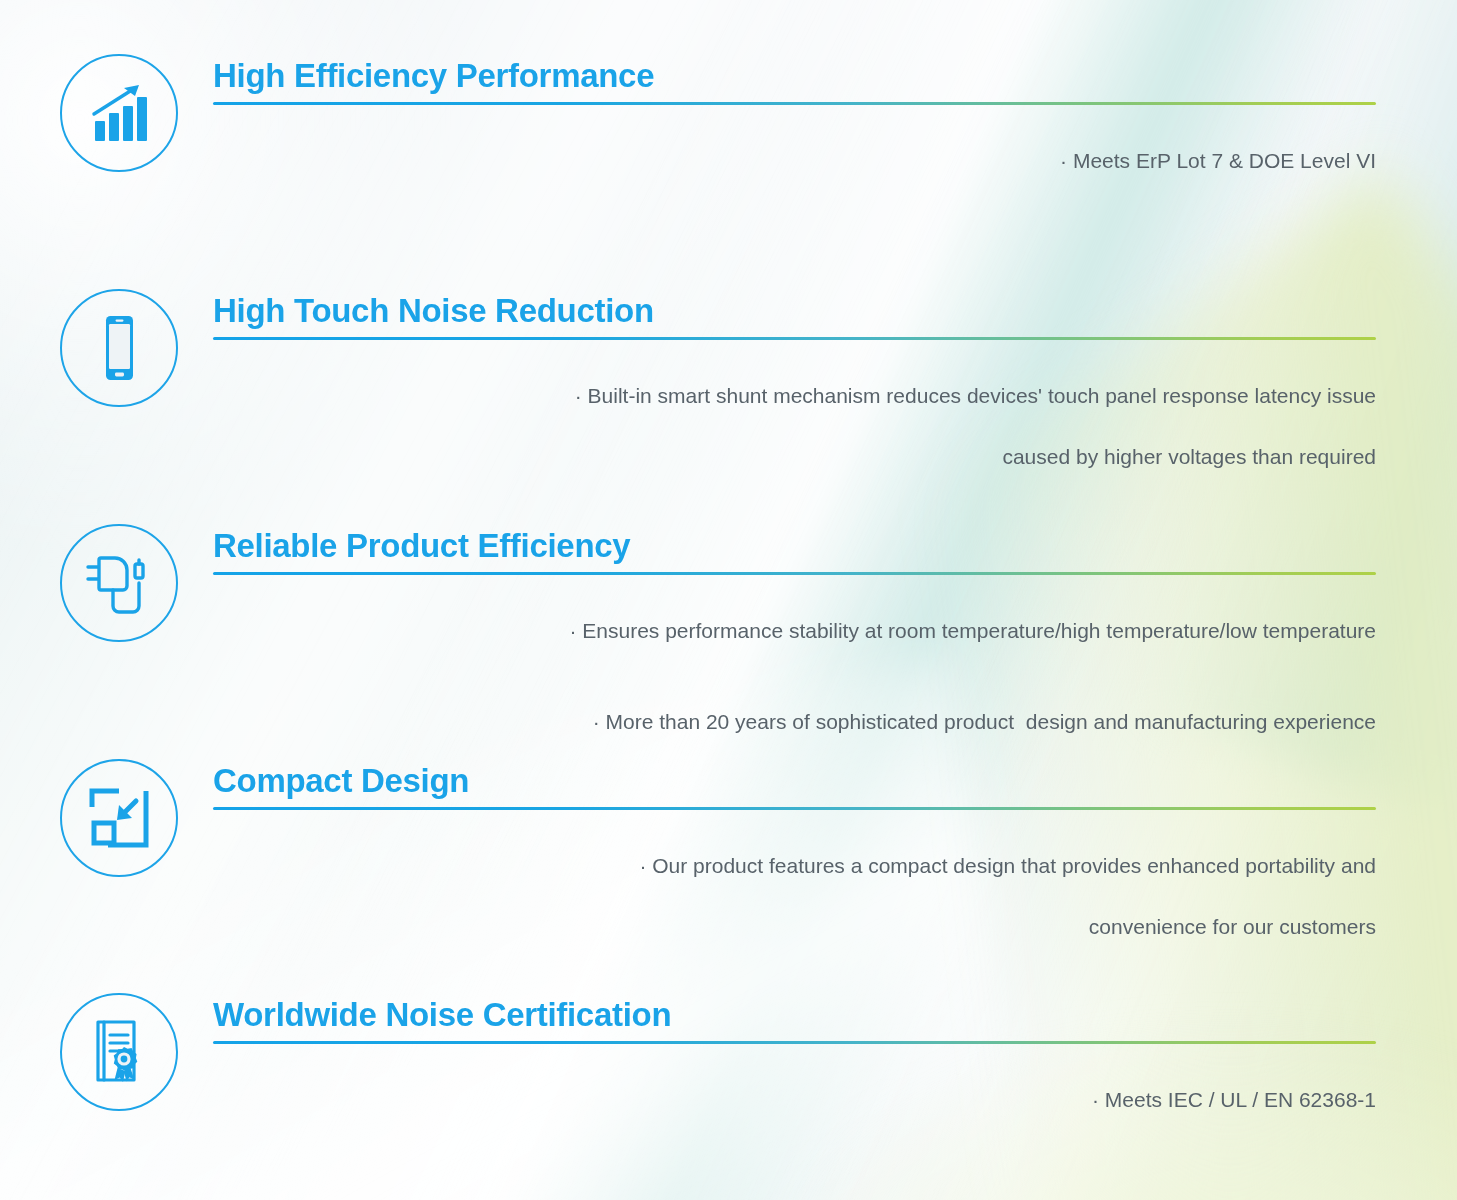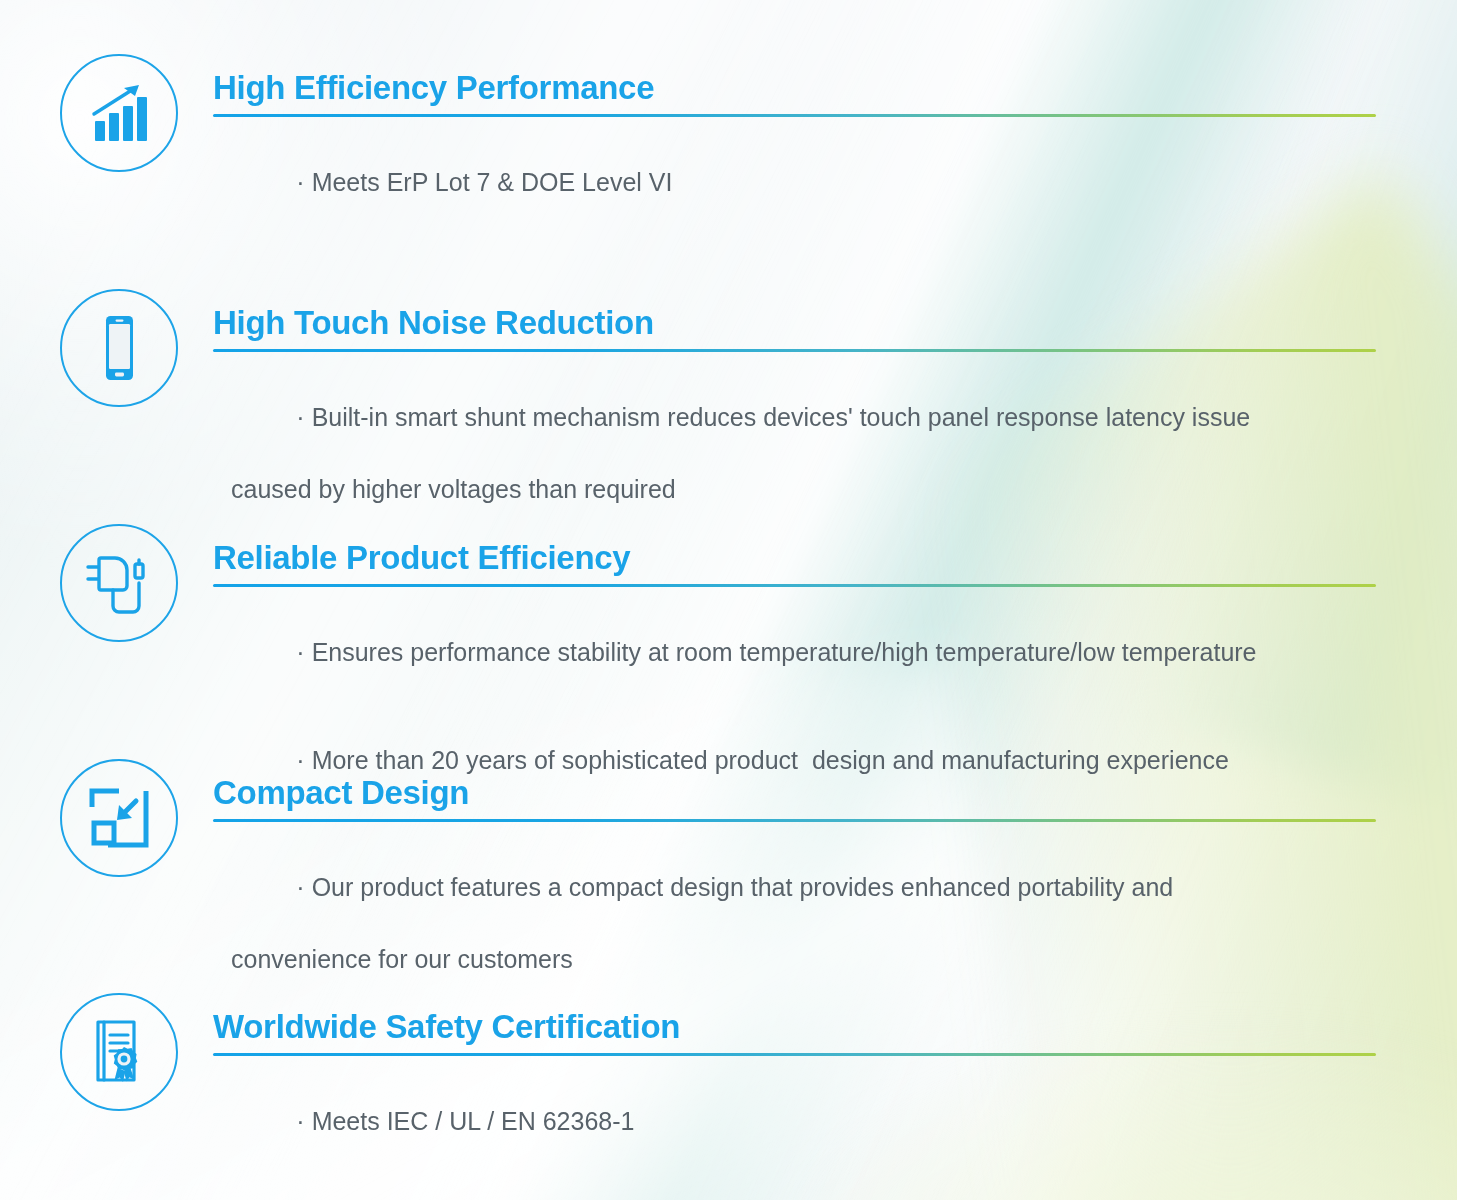--- a/index.html
+++ b/index.html
@@ -117,21 +117,21 @@
     display: flex;
     align-items: center;
     justify-content: center;
     background: transparent;
   }
   .icon-circle svg { display: block; }
 
   .content {
     position: absolute;
     left: 213px;
-    top: 16px;
+    top: 4px;
     width: 1163px;
   }
   .feature-title {
     font-size: 33px;
     font-weight: bold;
     color: #1aa3e8;
     letter-spacing: -0.3px;
     line-height: 1.12;
     white-space: nowrap;
     margin: 0;
@@ -147,25 +147,26 @@
                  #45b4c9 55%,
                  #7cc47f 75%,
                  #a3cd55 90%,
                  #aed148 100%);
     border-radius: 2px;
   }
   .bullets {
     margin-top: 11px;
   }
   .bullet {
-    font-size: 25px;
+    font-size: 21px;
     color: #58626a;
     line-height: 1.44;
     margin: 0;
     white-space: pre-wrap;
+    text-align: right;
   }
   .bullet-indent {
     display: block;
     padding-left: 18px;
   }
 </style>
 </head>
 <body>
 
 <div class="page">
@@ -305,21 +306,21 @@
               <path d="M0 -13 L3.6 -11.3 L7.6 -11.9 L9.3 -8.3 L12.6 -6.1 L11.9 -2.1 L13.3 1.7 L10.3 4.4 L9.3 8.3 L5.3 8.9 L2 11.2 L-1.6 9.4 L-5.6 9.6 L-7.1 5.9 L-10.2 3.4 L-9.2 -0.5 L-10.3 -4.4 L-7.1 -6.9 L-5.8 -10.7 L-1.8 -11.1 Z" fill="#1aa3e8"></path>
               <circle cx="0" cy="-1" r="6.6" fill="#eef3f6"></circle>
               <circle cx="0" cy="-1" r="3.4" fill="#1aa3e8"></circle>
               <path d="M-6.5 8 L-9.5 20 L-4.2 17.6 L-1 22 L1.4 11 Z" fill="#1aa3e8"></path>
               <path d="M6.5 8 L10.2 19.6 L5.4 17.2 L2.6 21.6 L-0.4 11 Z" fill="#1aa3e8"></path>
             </g>
           </svg>
         </div>
       </div>
       <div class="content">
-        <div class="feature-title">Worldwide Safety Certification</div>
+        <div class="feature-title">Worldwide Noise Certification</div>
         <div class="rule"></div>
         <div class="bullets">
           <p class="bullet">
             <span>· Meets IEC / UL / EN 62368-1</span>
           </p>
         </div>
       </div>
     </div>
 
   </div>

